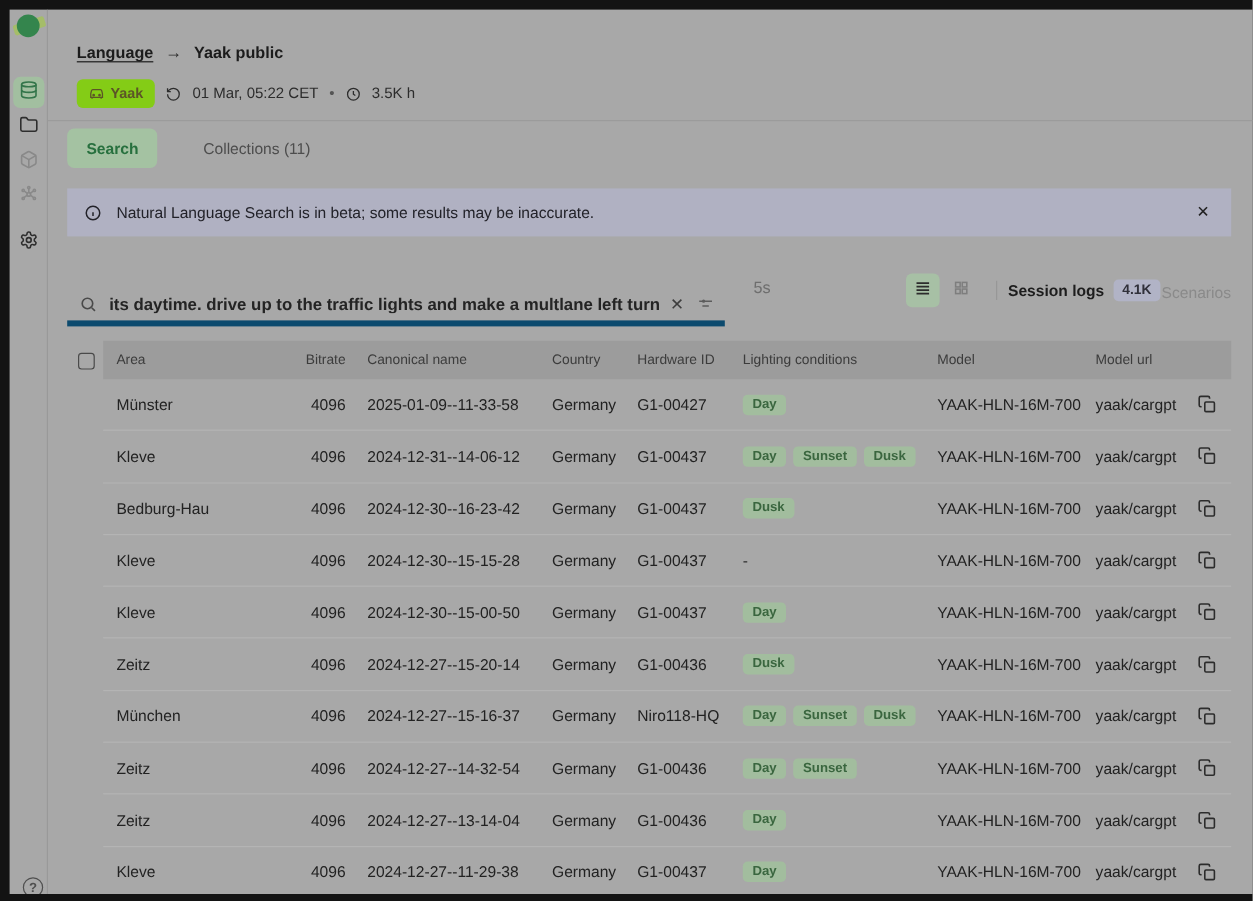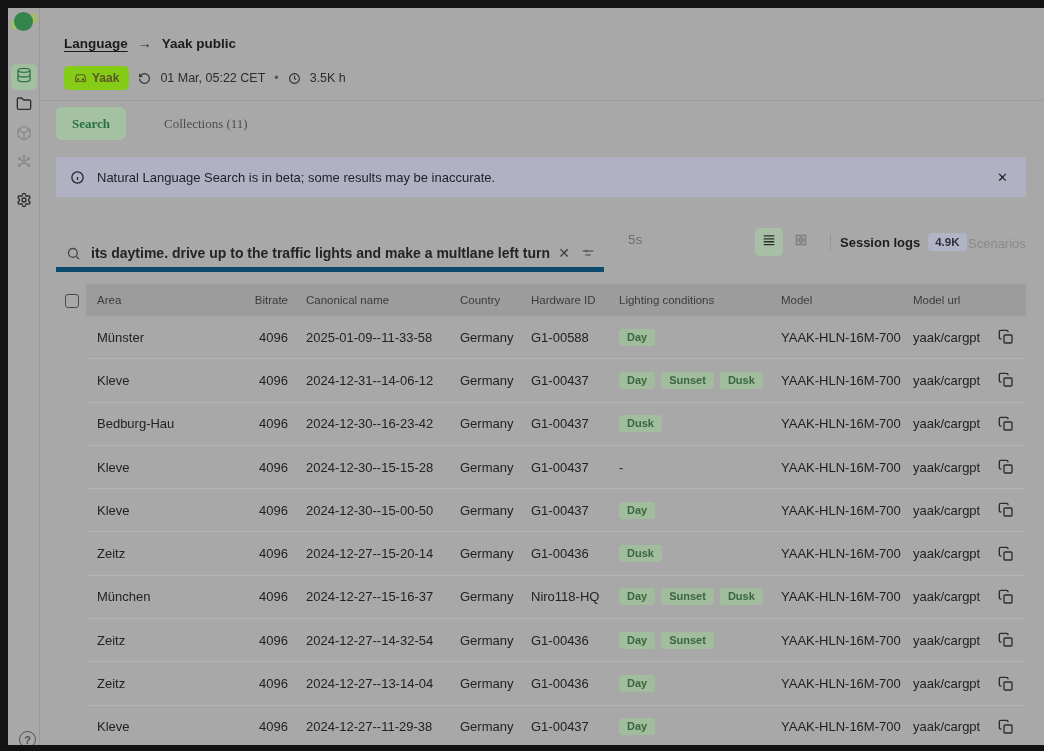--- a/index.html
+++ b/index.html
@@ -37,21 +37,21 @@
   #org-badge { display:flex; align-items:flex-end; gap:5px; background:#84cc16; color:#5c5527;
                font-weight:700; font-size:12px; padding:5px 10px; border-radius:5px; }
   #org-badge svg { width:13px; height:13px; }
   .meta-ic svg { width:13px; height:13px; display:block; }
   .dot-sep { color:#555; }
   #hdr-divider { position:absolute; left:32px; right:0; top:92px; border-top:1px solid #9b9b9b; }
 
   
   #tabs { position:absolute; left:48px; top:99px; display:flex; align-items:center; }
   .tab { height:33px; display:flex; align-items:center; padding:0 16px; font-size:13px;
-         cursor:pointer; color:#4d4d4d; border-radius:6px;font-family:Liberation Serif, serif; }
+         cursor:pointer; color:#4d4d4d; border-radius:6px; }
   .tab.active { background:#a4c2a2; color:#27703e; font-weight:700; }
   .tab + .tab { margin-left:22px; }
 
   
   #banner { position:absolute; left:48px; top:149px; width:970px; height:40px;
             background:#b0b1c2; display:flex; align-items:center; padding:0 14px;
             color:#222229; font-size:13px;text-align:right; }
   #banner .info { margin-right:12px; display:flex; }
   #banner .info svg { width:15px; height:15px; }
   #banner-close { margin-left:auto; cursor:pointer; font-size:13px; color:#222;
@@ -255,21 +255,21 @@
               <rect x="13.5" y="4" width="6.5" height="6.5"></rect>
               <rect x="4" y="13.5" width="6.5" height="6.5"></rect>
               <rect x="13.5" y="13.5" width="6.5" height="6.5"></rect>
             </svg>
         </span>
       </div>
     </div>
     <div id="ctl-divider"></div>
     <div id="session-logs">
       <span class="lbl">Session logs</span>
-      <span id="session-count">4.9K</span>
+      <span id="session-count">4.1K</span>
     </div>
     <div id="scenarios">Scenarios</div>
 
     <div id="row-checkbox"></div>
     <div id="grid">
       <div id="thead" class="trow">
           <div class="th c-area">Area</div>
           <div class="th c-bitrate">Bitrate</div>
           <div class="th c-canonical">Canonical name</div>
           <div class="th c-country">Country</div>
@@ -278,21 +278,21 @@
           <div class="th c-model">Model</div>
           <div class="th c-model_url">Model url</div>
           <div class="th c-copy"></div>
         </div>
       <div id="tbody">
           <div class="tr trow">
             <div class="td c-area">Münster</div>
             <div class="td c-bitrate">4096</div>
             <div class="td c-canonical">2025-01-09--11-33-58</div>
             <div class="td c-country">Germany</div>
-            <div class="td c-hardware">G1-00588</div>
+            <div class="td c-hardware">G1-00427</div>
             <div class="td c-lighting">
               <span class="tag">Day</span>
             </div>
             <div class="td c-model">YAAK-HLN-16M-700</div>
             <div class="td c-model_url">yaak/cargpt</div>
             <div class="td c-copy">
               <span class="copy-btn">
                 <svg viewBox="0 0 24 24" fill="none" stroke-width="2">
                   <rect x="9" y="9" width="12" height="12" rx="1.5"></rect>
                   <path d="M5 15H4a2 2 0 0 1-2-2V4a2 2 0 0 1 2-2h9a2 2 0 0 1 2 2v1"></path>

